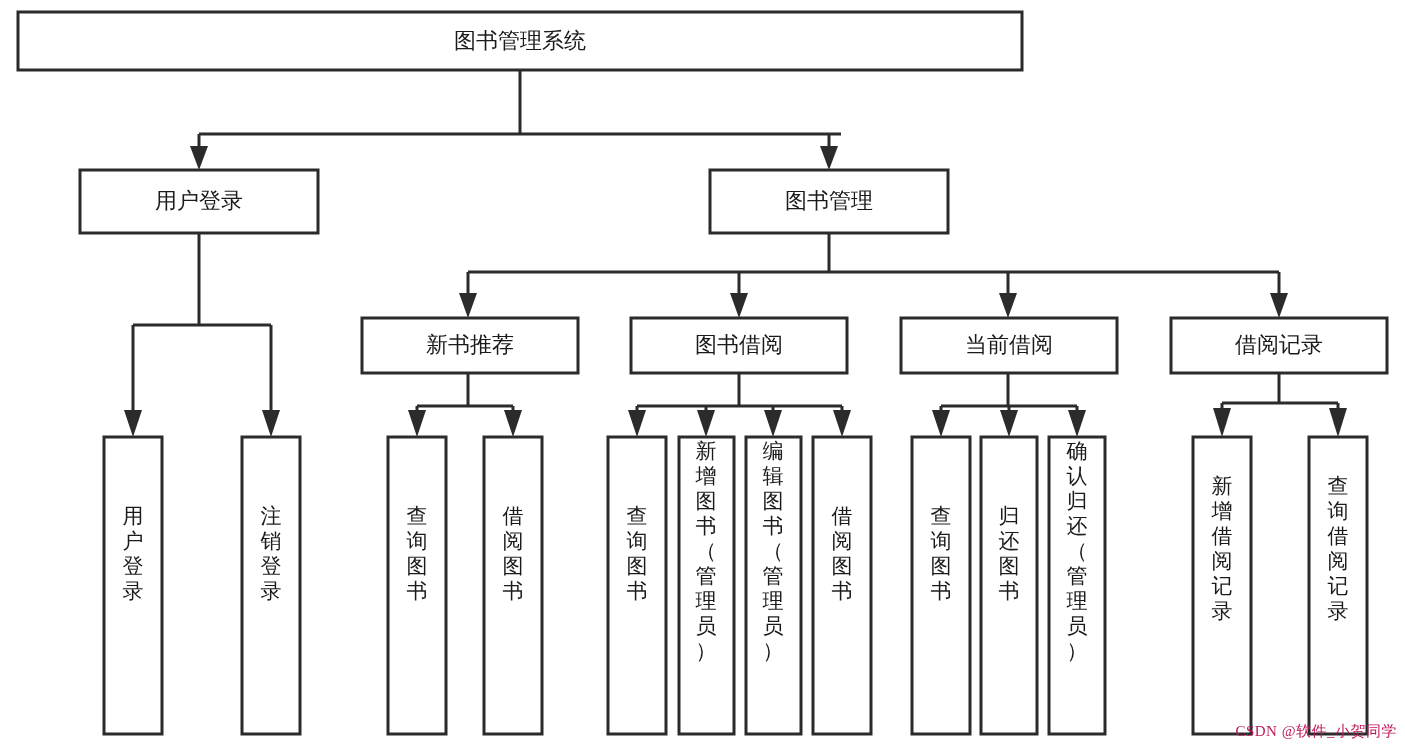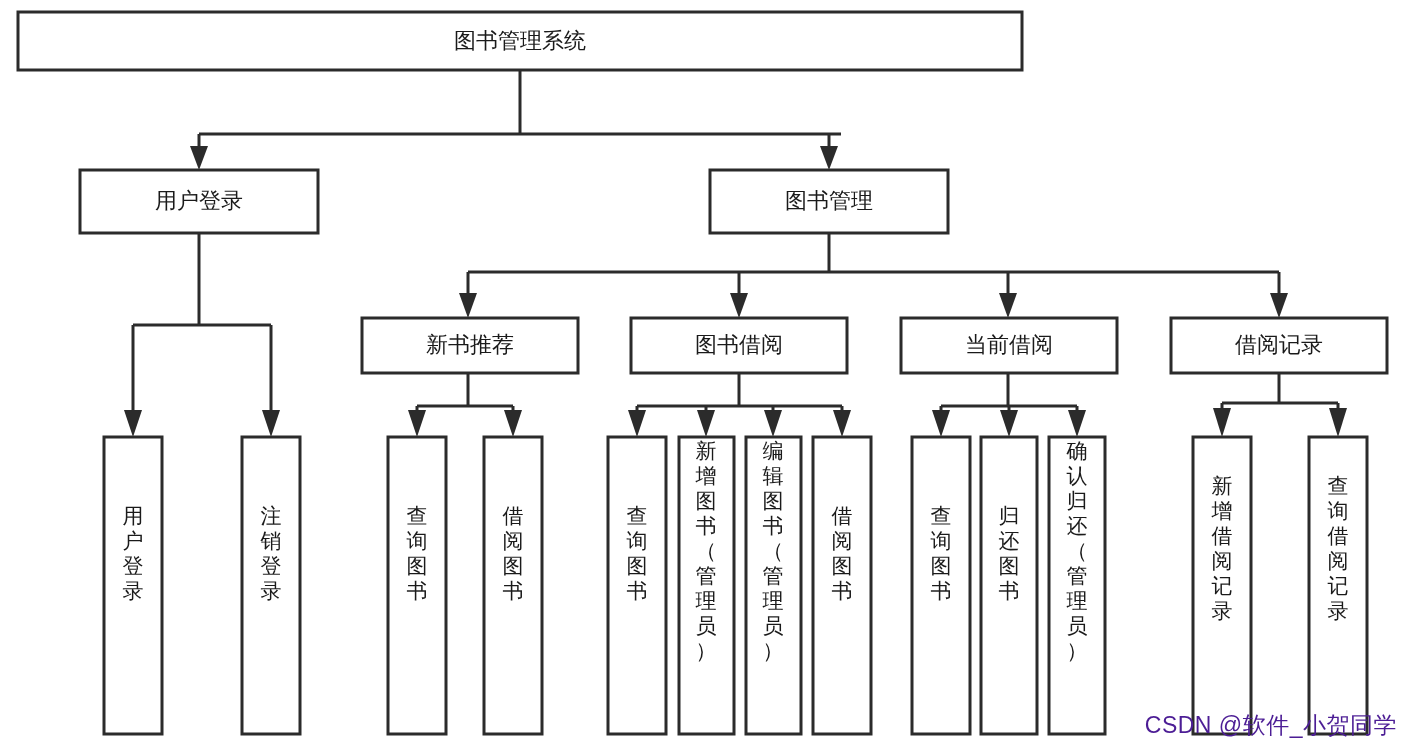--- a/index.html
+++ b/index.html
@@ -50,23 +50,23 @@
     fill: none;
   }
   .arrow-head {
     fill: #2b2b2b;
     stroke: none;
   }
   .watermark {
     position: absolute;
     right: 8px;
     bottom: 6px;
-    font-family: Liberation Sans, sans-serif;
-    font-size: 23px;
-    color: #4c1d95;
+    font-family: Liberation Serif, serif;
+    font-size: 15px;
+    color: #be185d;
     letter-spacing: 0.5px;
     white-space: nowrap;
     pointer-events: none;
   }
 </style>
 </head>
 <body>
 
 <div id="diagram-root">
   <svg id="tree-svg" viewBox="0 0 1405 747" xmlns="http://www.w3.org/2000/svg">

